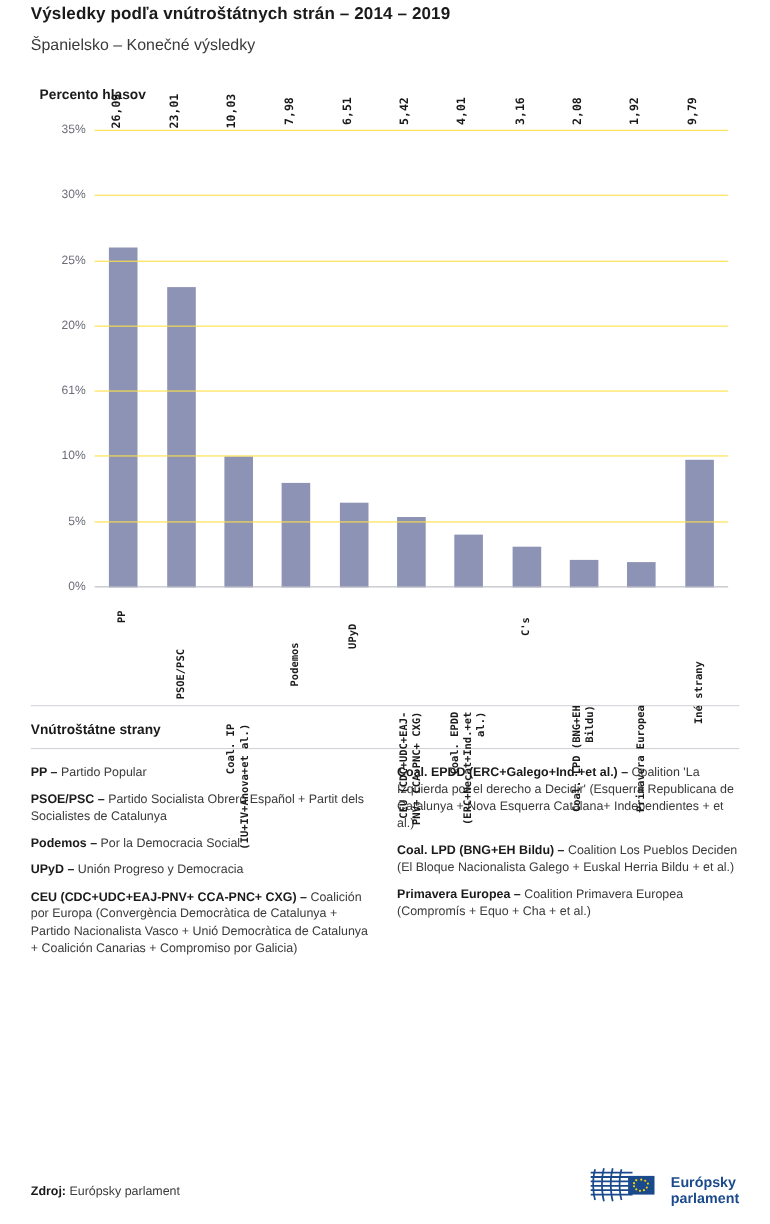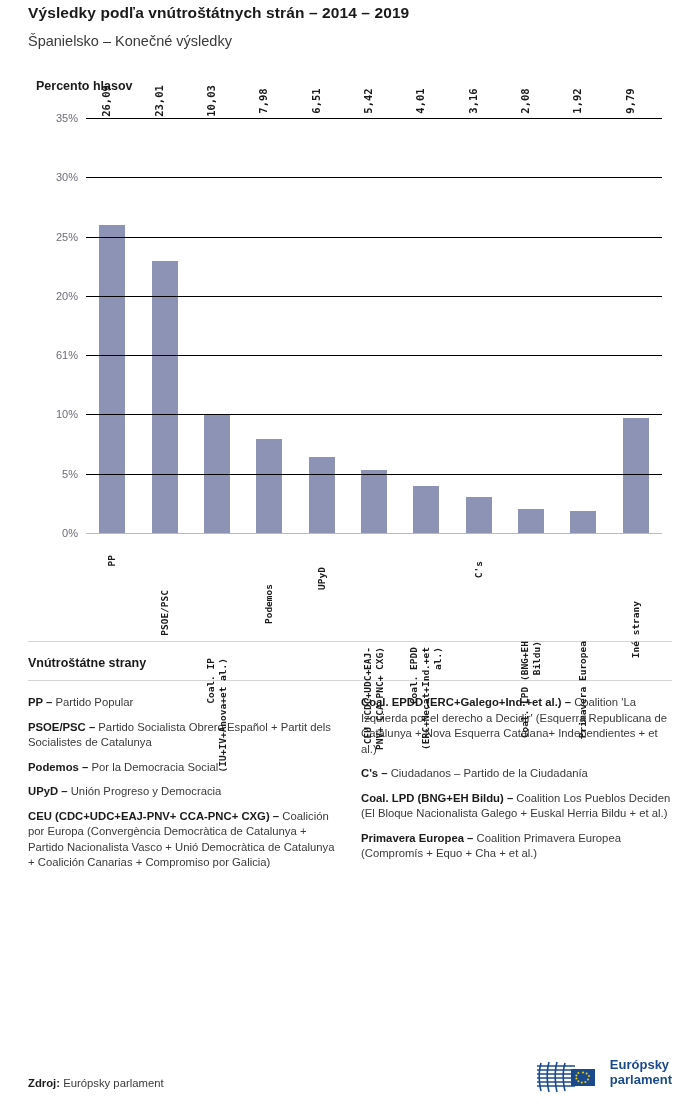--- a/index.html
+++ b/index.html
@@ -53,21 +53,21 @@
     left: 58px;
     right: 10px;
     top: 14px;
     height: 415px;
   }
   .gridline {
     position: absolute;
     left: 0;
     right: 0;
     height: 1px;
-    background: #000000;
+    background: #fde047;
   }
   .gridline.base {
     background: #b9b9c4;
   }
   .ytick {
     position: absolute;
     right: 100%;
     margin-right: 8px;
     transform: translateY(-50%);
     font-size: 11px;
@@ -179,21 +179,21 @@
     font-size: 11.3px;
     color: #3a3a3a;
   }
   .source b { color: #1a1a1a; }
 
   .ep-logo {
     position: absolute;
     right: 28px;
     bottom: 16px;
     display: flex;
-    align-items: flex-start;
+    align-items: flex-end;
     gap: 9px;
   }
   .ep-mark {
     width: 66px;
     height: 40px;
   }
   .ep-text {
     font-size: 13px;
     line-height: 15px;
     color: #1b4a8c;
@@ -365,21 +365,20 @@
   <div class="legend-cols">
     <div class="legend-col" id="legend-left">
         <div class="legend-item"><b>PP – </b><span>Partido Popular</span></div>
         <div class="legend-item"><b>PSOE/PSC – </b><span>Partido Socialista Obrero Español + Partit dels Socialistes de Catalunya</span></div>
         <div class="legend-item"><b>Podemos – </b><span>Por la Democracia Social</span></div>
         <div class="legend-item"><b>UPyD – </b><span>Unión Progreso y Democracia</span></div>
         <div class="legend-item"><b>CEU (CDC+UDC+EAJ-PNV+ CCA-PNC+ CXG) – </b><span>Coalición por Europa (Convergència Democràtica de Catalunya + Partido Nacionalista Vasco + Unió Democràtica de Catalunya + Coalición Canarias + Compromiso por Galicia)</span></div>
       </div>
     <div class="legend-col" id="legend-right">
         <div class="legend-item"><b>Coal. EPDD (ERC+Galego+Ind.+et al.) – </b><span>Coalition 'La Izquierda por el derecho a Decidir' (Esquerra Republicana de Catalunya + Nova Esquerra Catalana+ Independientes + et al.)</span></div>
-        <div class="legend-item"><b>C's – </b><span>Ciudadanos – Partido de la Ciudadanía</span></div>
         <div class="legend-item"><b>Coal. LPD (BNG+EH Bildu) – </b><span>Coalition Los Pueblos Deciden (El Bloque Nacionalista Galego + Euskal Herria Bildu + et al.)</span></div>
         <div class="legend-item"><b>Primavera Europea – </b><span>Coalition Primavera Europea (Compromís + Equo + Cha + et al.)</span></div>
       </div>
   </div>
 
   <div class="source">
     <b>Zdroj: </b><span>Európsky parlament</span>
   </div>
 
   <div class="ep-logo">

